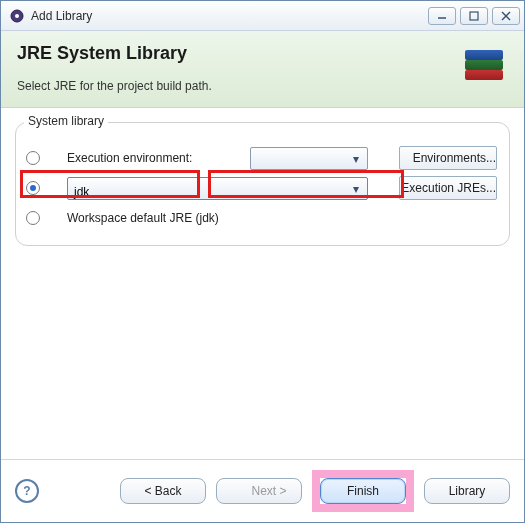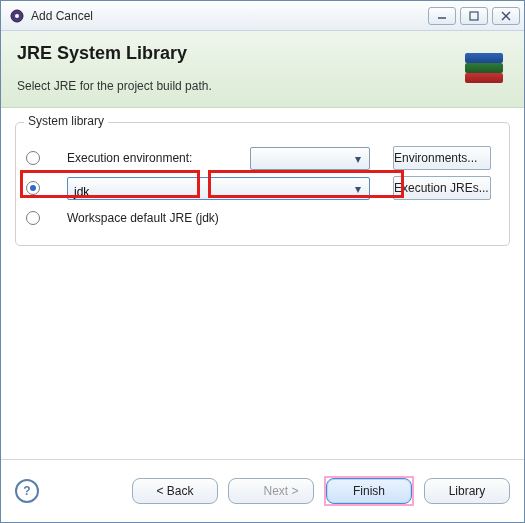--- a/index.html
+++ b/index.html
@@ -6,66 +6,66 @@
 body { background: #f0f0f0; width: 525px; height: 523px; overflow: hidden; }
 
 .window { width: 525px; height: 523px; border: 1px solid #6b8aab; background: #fff; display: flex; flex-direction: column; }
 
 .titlebar { height: 30px; background: linear-gradient(#fdfefe, #e8eef4); display: flex; align-items: center; padding: 0 4px; border-bottom: 1px solid #c7d3e0; }
 .titlebar-icon { width: 16px; height: 16px; margin: 0 6px 0 4px; display: flex; align-items: center; justify-content: center; }
 .titlebar-title { flex: 1; color: #2b2b2b; }
 .winbtns { display: flex; gap: 4px; }
 .winbtn { width: 28px; height: 18px; border: 1px solid #9aaec1; border-radius: 3px; background: linear-gradient(#fdfdfd,#e4ecf4); display: flex; align-items: center; justify-content: center; color: #3a5070; cursor: default; }
 
-.banner { background: linear-gradient(#eef6eb,#dcebd6); padding: 12px 16px 14px 16px; display: flex; align-items: flex-end; border-bottom: 1px solid #c9d9c4; }
+.banner { background: linear-gradient(#eef6eb,#dcebd6); padding: 12px 16px 14px 16px; display: flex; align-items: center; border-bottom: 1px solid #c9d9c4; }
 .banner-text { flex: 1; }
 .banner-title { font-size: 18px; font-weight: bold; color: #1a1a1a; margin-bottom: 6px; }
 .banner-sub { color: #333; margin-top: 15px; }
 .banner-icon { width: 48px; height: 44px; position: relative; }
 .book { position: absolute; width: 38px; height: 10px; border-radius: 2px; left: 5px; }
 .book.b1 { background: linear-gradient(#c73232,#9a1f1f); top: 24px; }
 .book.b2 { background: linear-gradient(#2f7a3a,#1d5a27); top: 14px; }
 .book.b3 { background: linear-gradient(#2f63b8,#1d4689); top: 4px; }
 
 .content { flex: 1; padding: 14px 14px 0 14px; background: #fff; position: relative; }
-.group { border: 1px solid #d0d0d0; border-radius: 5px; padding: 20px 18px 12px 10px; position: relative; }
+.group { border: 1px solid #d0d0d0; border-radius: 12px; padding: 20px 12px 12px 10px; position: relative; }
 .group-label { position: absolute; top: -9px; left: 8px; background: #fff; padding: 0 4px; color: #2b2b2b; }
 
 .row { display: flex; align-items: center; height: 30px; gap: 23px; }
 .radio { width: 14px; height: 14px; border: 1px solid #7a7a7a; border-radius: 50%; display: inline-flex; align-items: center; justify-content: center; margin-right: 4px; background: #fff; }
 .radio.checked::after { content: ""; width: 6px; height: 6px; background: #2b6bd1; border-radius: 50%; }
 .rlabel { width: 160px; color: #222; }
 .combo { flex: 1; height: 23px; border: 1px solid #8a9bb0; background: linear-gradient(#fdfefe,#e7eef7); border-radius: 2px; display: flex; align-items: center; padding: 0 6px; position: relative; }
 .combo.selected { border-color: #5a88c2; align-items: flex-end; }
 .combo-arrow { position: absolute; right: 4px; top: 4px; width: 14px; height: 14px; display: flex; align-items: center; justify-content: center; color: #3a5070; }
-.sidebtn { width: 98px; height: 24px; border: 1px solid #9aaec1; border-radius: 2px; background: linear-gradient(#fdfdfd,#e9eff6); margin-left: 0; color: #222; cursor: default; text-align: left; line-height: 22px; }
+.sidebtn { width: 98px; height: 24px; border: 1px solid #9aaec1; border-radius: 2px; background: linear-gradient(#fdfdfd,#e9eff6); margin-left: 8px; color: #222; cursor: default; text-align: right; line-height: 22px; }
 
 .hl { border: 3px solid #e21b1b; position: absolute; pointer-events: none; }
 
 .footer-sep { height: 1px; background: #d6d6d6; margin: 0 0 10px 0; }
 .footer { height: 52px; display: flex; align-items: center; padding: 0 14px 10px 14px; gap: 10px; }
 .help { width: 24px; height: 24px; border: 2px solid #5a7fa8; border-radius: 50%; display: flex; align-items: center; justify-content: center; color: #5a7fa8; font-weight: bold; margin-right: auto; }
 .navbtn { width: 86px; height: 26px; border: 1px solid #9aaec1; border-radius: 8px; background: linear-gradient(#fdfdfd,#e9eff6); color: #222; cursor: default; text-align: center; line-height: 24px; }
 .navbtn.disabled { color: #9a9a9a; padding-left: 20px; }
 .navbtn.primary { border-color: #4f86d0; background: linear-gradient(#eaf3ff,#cfe3fb); box-shadow: inset 0 0 0 1px #b9d6f8; }
-.hl-footer { border: 2px solid #f9a8d4; padding: 0; display: inline-block; }
+.hl-footer { border: 8px solid #f9a8d4; padding: 0; display: inline-block; }
 </style>
 </head>
 <body>
 
 <div class="window">
 
   <div class="titlebar">
     <span class="titlebar-icon">
       <svg width="14" height="14" viewBox="0 0 14 14">
           <circle cx="7" cy="7" r="6" fill="#4a3a78" stroke="#2a1d4c"></circle>
           <circle cx="7" cy="7" r="2" fill="#fff"></circle>
         </svg>
     </span>
-    <span class="titlebar-title">Add Cancel</span>
+    <span class="titlebar-title">Add Library</span>
     <div class="winbtns">
       <div class="winbtn">
           <svg width="10" height="10">
             <line x1="1" y1="7" x2="9" y2="7" stroke="#3a5070" stroke-width="1.5"></line>
           </svg>
         </div>
       <div class="winbtn">
           <svg width="10" height="10">
             <rect x="1" y="1" width="8" height="8" fill="none" stroke="#3a5070" stroke-width="1.2"></rect>
           </svg>

